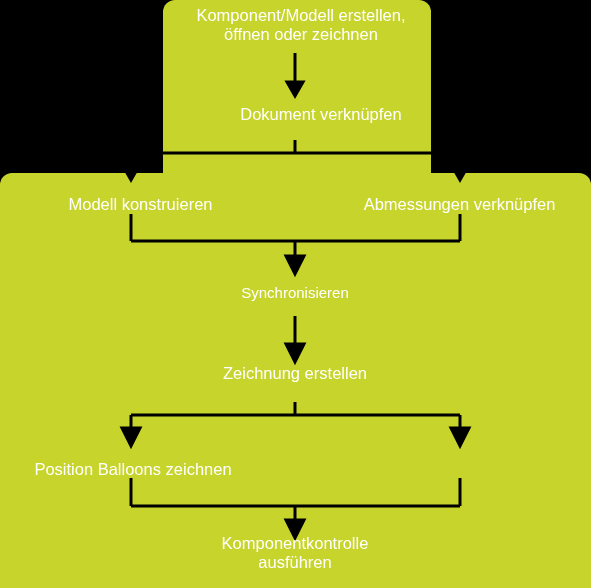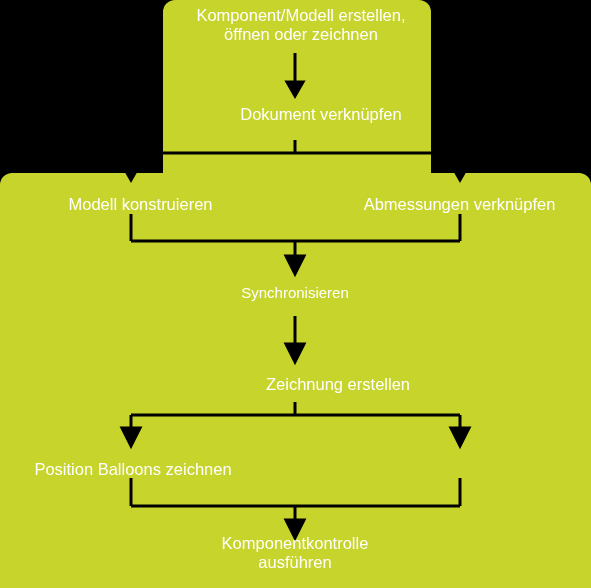--- a/index.html
+++ b/index.html
@@ -43,21 +43,21 @@
   #wires{
     position:absolute;left:0;top:0;width:591px;height:588px;
     pointer-events:none;
   }
   
   #n-create{ left:163px; top:6px;  width:276px; font-size:16.5px; }
   #n-doclink{left:163px; top:105px;width:316px; font-size:16.5px; }
   #n-model{  left:18px;  top:195px;width:245px; font-size:16.5px; }
   #n-dims{   left:337px; top:195px;width:245px; font-size:16.5px; }
   #n-sync{   left:180px; top:284px;width:230px; font-size:15px; }
-  #n-draw{   left:180px; top:375px;width:230px; font-size:16.5px;text-align:right; }
+  #n-draw{   left:180px; top:364px;width:230px; font-size:16.5px; }
   #n-balloon{left:8px;   top:460px;width:250px; font-size:16.5px; }
   #n-bom{    left:330px; top:460px;width:256px; font-size:16.5px; }
   #n-check{  left:180px; top:534px;width:230px; font-size:16.5px; }
 </style>
 </head>
 <body>
 
 <div id="stage">
 
   <div class="panel" id="panel-top"></div>

